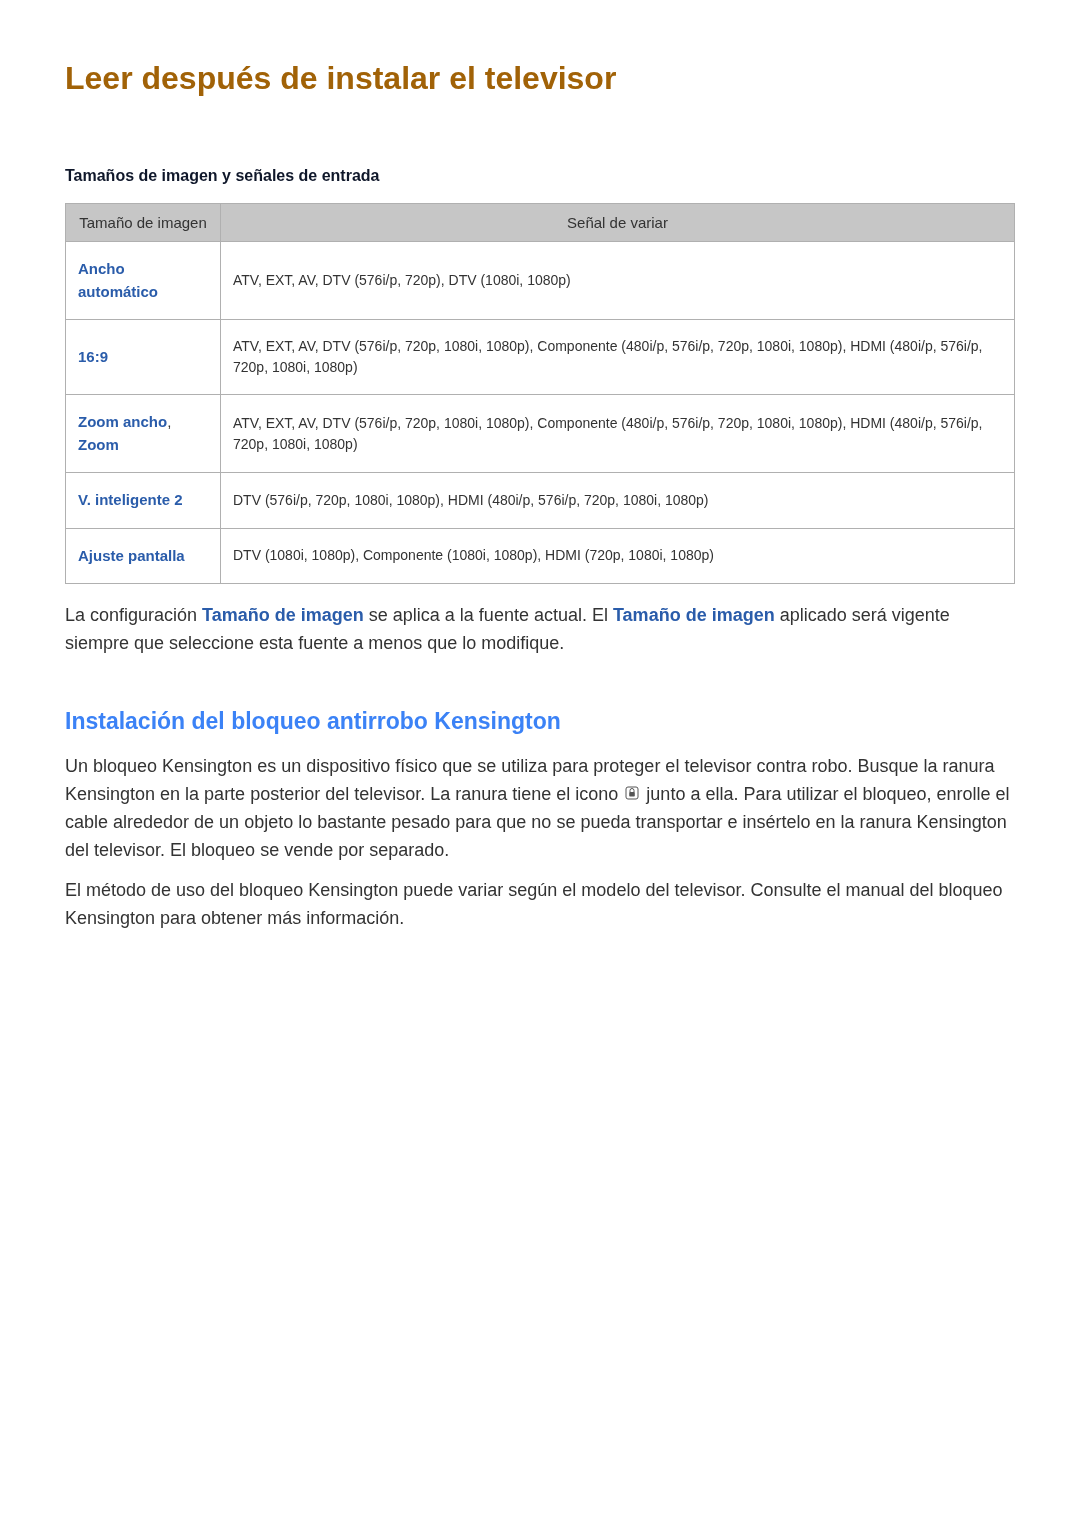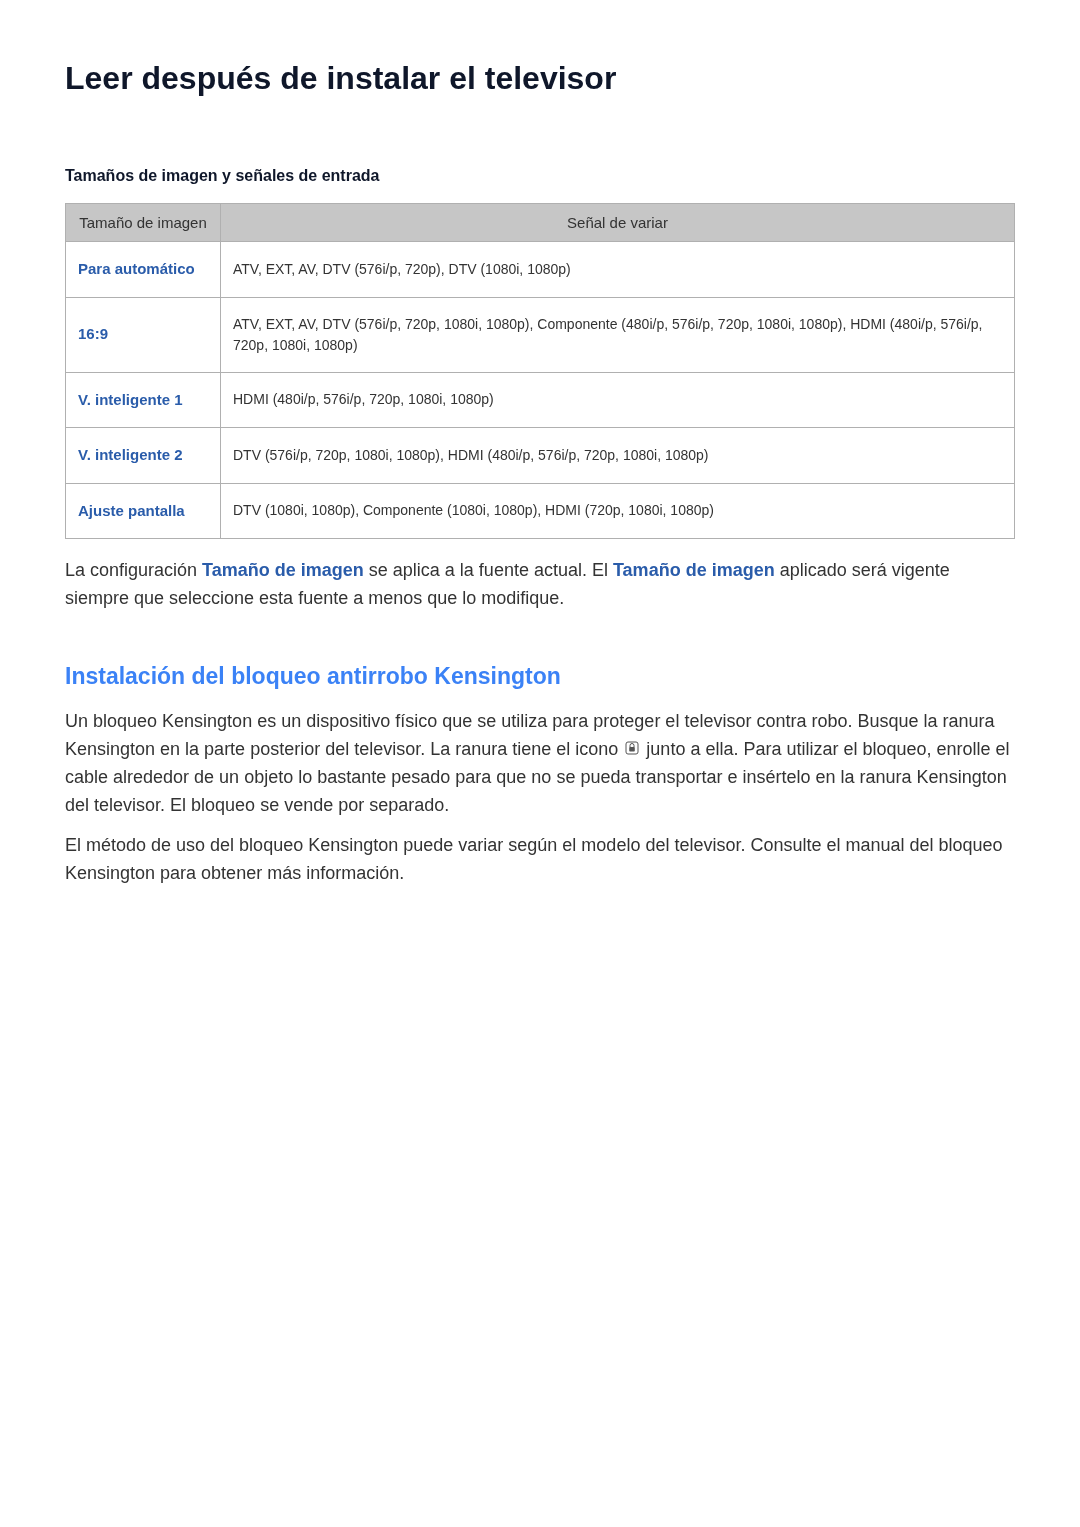--- a/index.html
+++ b/index.html
@@ -10,21 +10,21 @@
     body {
       font-family: Arial, Helvetica, sans-serif;
       background: #fff;
       padding: 60px 65px;
       color: #333;
       width: 1080px;
     }
     .page-title {
       font-size: 32px;
       font-weight: bold;
-      color: #0f172a;
+      color: #a16207;
       margin-bottom: 70px;
     }
     .section-title {
       font-size: 16px;
       font-weight: bold;
       color: #0f172a;
       margin-bottom: 18px;
     }
     .section-title-2 {
       font-size: 23px;
@@ -89,30 +89,30 @@
 
 <table>
   <thead>
     <tr>
       <th>Tamaño de imagen</th>
       <th>Señal de variar</th>
     </tr>
   </thead>
   <tbody>
     <tr>
-      <td class="label-cell">Para automático</td>
+      <td class="label-cell">Ancho automático</td>
       <td>ATV, EXT, AV, DTV (576i/p, 720p), DTV (1080i, 1080p)</td>
     </tr>
     <tr>
       <td class="label-cell">16:9</td>
       <td>ATV, EXT, AV, DTV (576i/p, 720p, 1080i, 1080p), Componente (480i/p, 576i/p, 720p, 1080i, 1080p), HDMI (480i/p, 576i/p, 720p, 1080i, 1080p)</td>
     </tr>
     <tr>
-      <td class="label-cell">V. inteligente 1</td>
-      <td>HDMI (480i/p, 576i/p, 720p, 1080i, 1080p)</td>
+      <td class="label-cell"><span>Zoom ancho</span><span class="label-black">, </span><span>Zoom</span></td>
+      <td>ATV, EXT, AV, DTV (576i/p, 720p, 1080i, 1080p), Componente (480i/p, 576i/p, 720p, 1080i, 1080p), HDMI (480i/p, 576i/p, 720p, 1080i, 1080p)</td>
     </tr>
     <tr>
       <td class="label-cell">V. inteligente 2</td>
       <td>DTV (576i/p, 720p, 1080i, 1080p), HDMI (480i/p, 576i/p, 720p, 1080i, 1080p)</td>
     </tr>
     <tr>
       <td class="label-cell">Ajuste pantalla</td>
       <td>DTV (1080i, 1080p), Componente (1080i, 1080p), HDMI (720p, 1080i, 1080p)</td>
     </tr>
   </tbody>

